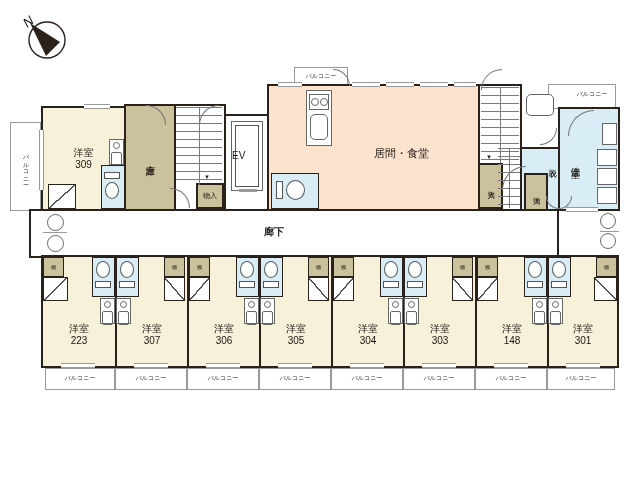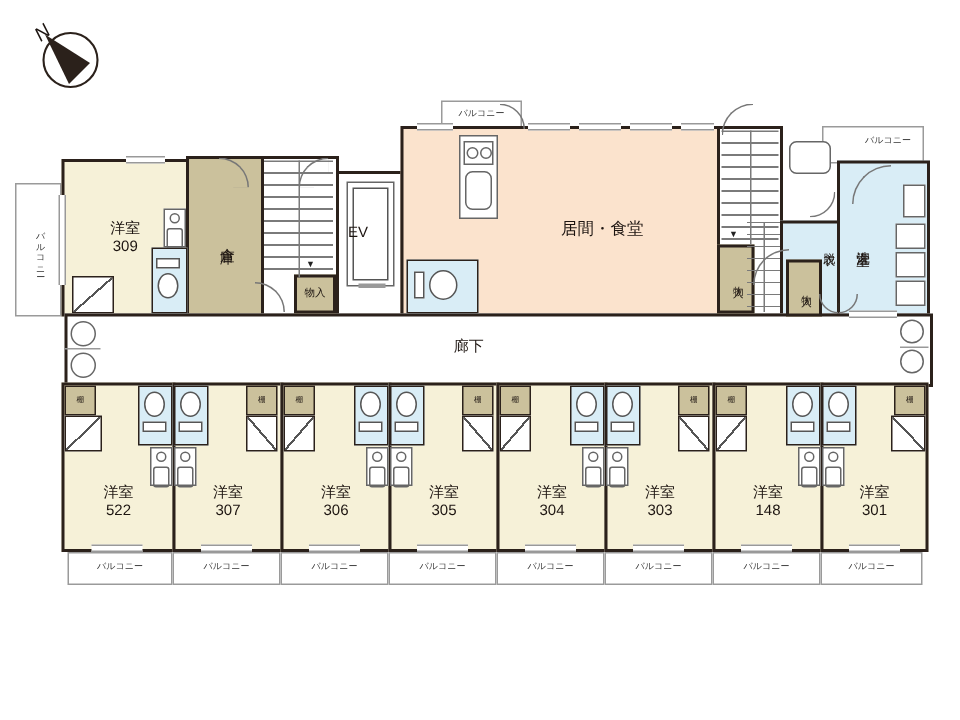--- a/index.html
+++ b/index.html
@@ -89,25 +89,25 @@
     <div class="abs region" style="left: 267px; top: 84px; width: 213px; height: 127px; background: rgb(251, 227, 205); flex-direction: column;">
       <div class="lbl" style="transform: translate(28px, 6px); font-size: 11px;"><div>居間・食堂</div></div>
     </div>
     <div class="abs region" style="left: 478px; top: 84px; width: 44px; height: 127px; background: rgb(255, 255, 255); flex-direction: column;"></div>
     <div class="abs region" style="left: 520px; top: 147px; width: 40px; height: 64px; background: rgb(217, 237, 246); flex-direction: column;">
       <div class="lbl vert" style="transform: translate(12px, -16px); font-size: 8px;"><div>脱衣</div></div>
     </div>
     <div class="abs region" style="left: 558px; top: 107px; width: 62px; height: 104px; background: rgb(217, 237, 246); flex-direction: column;">
       <div class="lbl vert" style="transform: translate(-14px, 2px); font-size: 9px;"><div>洗濯室</div></div>
     </div>
-    <div class="abs region" style="left: 43px; top: 209px; width: 579px; height: 49px; background: rgb(255, 255, 255); flex-direction: column;">
+    <div class="abs region" style="left: 29px; top: 209px; width: 530px; height: 49px; background: rgb(255, 255, 255); flex-direction: column; font-weight: bold;">
       <div class="lbl" style="transform: translate(-20px, -2px); font-size: 10px;"><div>廊下</div></div>
     </div>
     <div class="abs region" style="left: 41px; top: 255px; width: 76px; height: 113px; background: rgb(246, 241, 216); flex-direction: column;">
-      <div class="lbl" style="transform: translate(0px, 23px); font-size: 10px;"><div>洋室</div><div>522</div></div>
+      <div class="lbl" style="transform: translate(0px, 23px); font-size: 10px;"><div>洋室</div><div>223</div></div>
     </div>
     <div class="abs region" style="left: 115px; top: 255px; width: 74px; height: 113px; background: rgb(246, 241, 216); flex-direction: column;">
       <div class="lbl" style="transform: translate(0px, 23px); font-size: 10px;"><div>洋室</div><div>307</div></div>
     </div>
     <div class="abs region" style="left: 187px; top: 255px; width: 74px; height: 113px; background: rgb(246, 241, 216); flex-direction: column;">
       <div class="lbl" style="transform: translate(0px, 23px); font-size: 10px;"><div>洋室</div><div>306</div></div>
     </div>
     <div class="abs region" style="left: 259px; top: 255px; width: 74px; height: 113px; background: rgb(246, 241, 216); flex-direction: column;">
       <div class="lbl" style="transform: translate(0px, 23px); font-size: 10px;"><div>洋室</div><div>305</div></div>
     </div>

